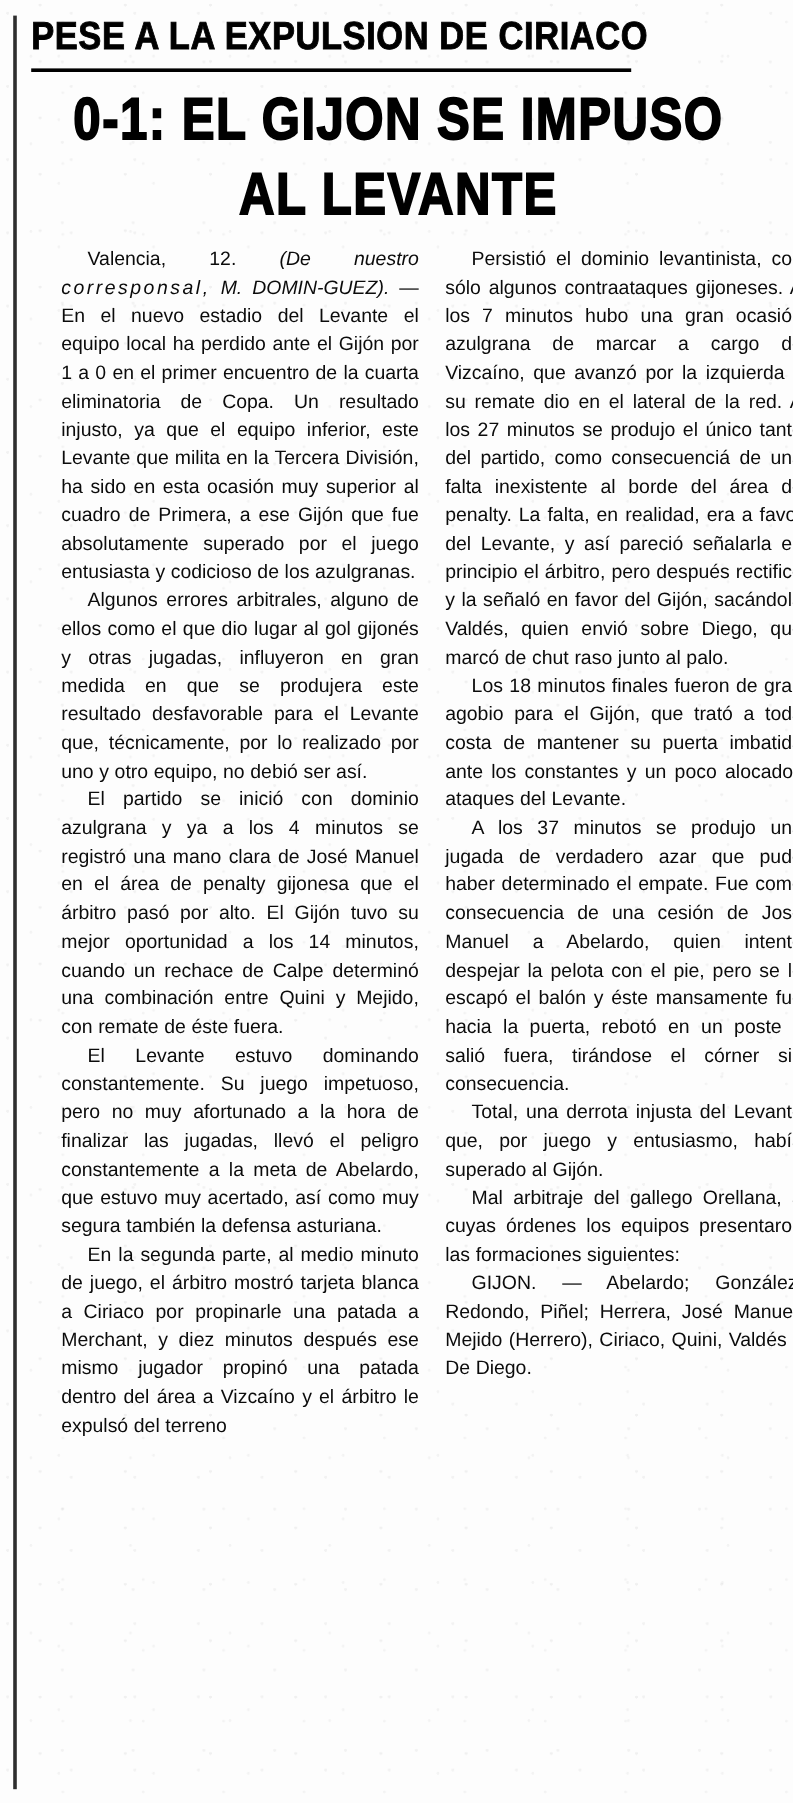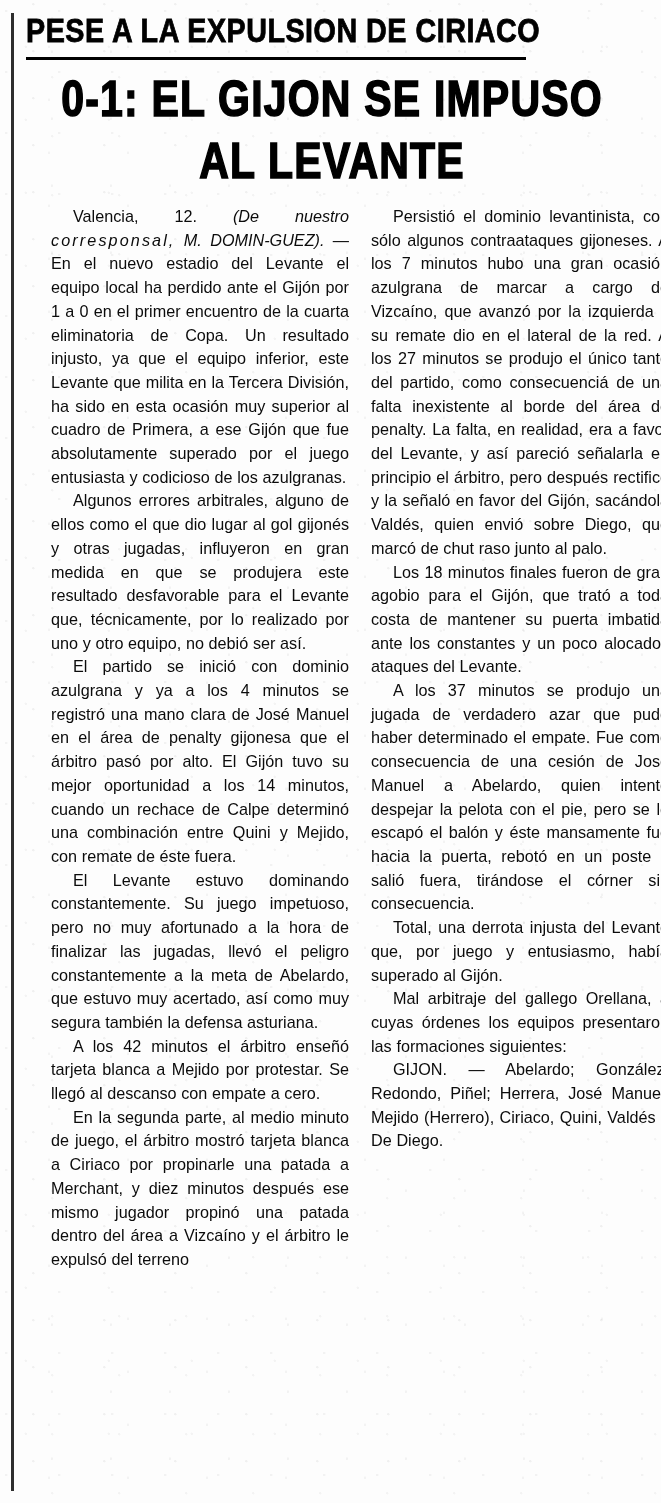--- a/index.html
+++ b/index.html
@@ -142,21 +142,20 @@
 
     <div class="col">
       <p class="first"><span>Valencia, 12.</span>
         <i><span>(De nuestro</span>
           <span class="spaced">corresponsal,</span>
           <span>M. DOMIN-</span><span>GUEZ).</span></i>
         <span>— En el nuevo estadio del Levante el equipo local ha perdido ante el Gijón por 1 a 0 en el primer encuentro de la cuarta eliminatoria de Copa. Un resultado injusto, ya que el equipo inferior, este Levante que milita en la Tercera División, ha sido en esta ocasión muy superior al cuadro de Primera, a ese Gijón que fue absolutamente superado por el juego entusiasta y codicioso de los azulgranas.</span></p>
       <p>Algunos errores arbitrales, alguno de ellos como el que dio lugar al gol gijonés y otras jugadas, influyeron en gran medida en que se produjera este resultado desfavorable para el Levante que, técnicamente, por lo realizado por uno y otro equipo, no debió ser así.</p>
       <p>El partido se inició con dominio azulgrana y ya a los 4 minutos se registró una mano clara de José Manuel en el área de penalty gijonesa que el árbitro pasó por alto. El Gijón tuvo su mejor oportunidad a los 14 minutos, cuando un rechace de Calpe determinó una combinación entre Quini y Mejido, con remate de éste fuera.</p>
       <p>El Levante estuvo dominando constantemente. Su juego impetuoso, pero no muy afortunado a la hora de finalizar las jugadas, llevó el peligro constantemente a la meta de Abelardo, que estuvo muy acertado, así como muy segura también la defensa asturiana.</p>
-      <p>A los 42 minutos el árbitro enseñó tarjeta blanca a Mejido por protestar. Se llegó al descanso con empate a cero.</p>
       <p>En la segunda parte, al medio minuto de juego, el árbitro mostró tarjeta blanca a Ciriaco por propinarle una patada a Merchant, y diez minutos después ese mismo jugador propinó una patada dentro del área a Vizcaíno y el árbitro le expulsó del terreno</p>
     </div>
 
     <div class="col">
       <p>Persistió el dominio levantinista, con sólo algunos contraataques gijoneses. A los 7 minutos hubo una gran ocasión azulgrana de marcar a cargo de Vizcaíno, que avanzó por la izquierda y su remate dio en el lateral de la red. A los 27 minutos se produjo el único tanto del partido, como consecuenciá de una falta inexistente al borde del área de penalty. La falta, en realidad, era a favor del Levante, y así pareció señalarla en principio el árbitro, pero después rectificó y la señaló en favor del Gijón, sacándola Valdés, quien envió sobre Diego, que marcó de chut raso junto al palo.</p>
       <p>Los 18 minutos finales fueron de gran agobio para el Gijón, que trató a toda costa de mantener su puerta imbatida ante los constantes y un poco alocados ataques del Levante.</p>
       <p>A los 37 minutos se produjo una jugada de verdadero azar que pudo haber determinado el empate. Fue como consecuencia de una cesión de José Manuel a Abelardo, quien intentó despejar la pelota con el pie, pero se le escapó el balón y éste mansamente fue hacia la puerta, rebotó en un poste y salió fuera, tirándose el córner sin consecuencia.</p>
       <p>Total, una derrota injusta del Levante que, por juego y entusiasmo, había superado al Gijón.</p>
       <p>Mal arbitraje del gallego Orellana, a cuyas órdenes los equipos presentaron las formaciones siguientes:</p>
       <p>GIJON. — Abelardo; González, Redondo, Piñel; Herrera, José Manuel; Mejido (Herrero), Ciriaco, Quini, Valdés y De Diego.</p>

